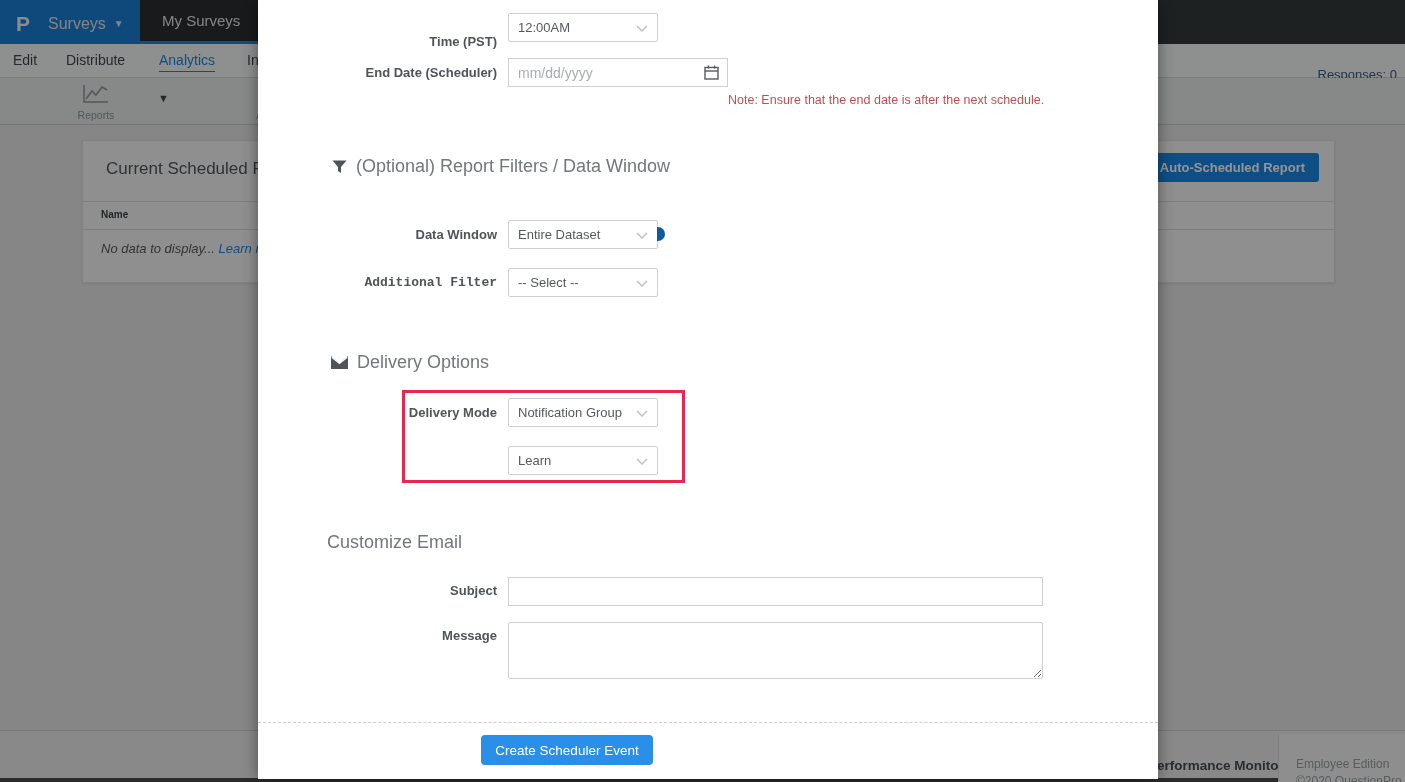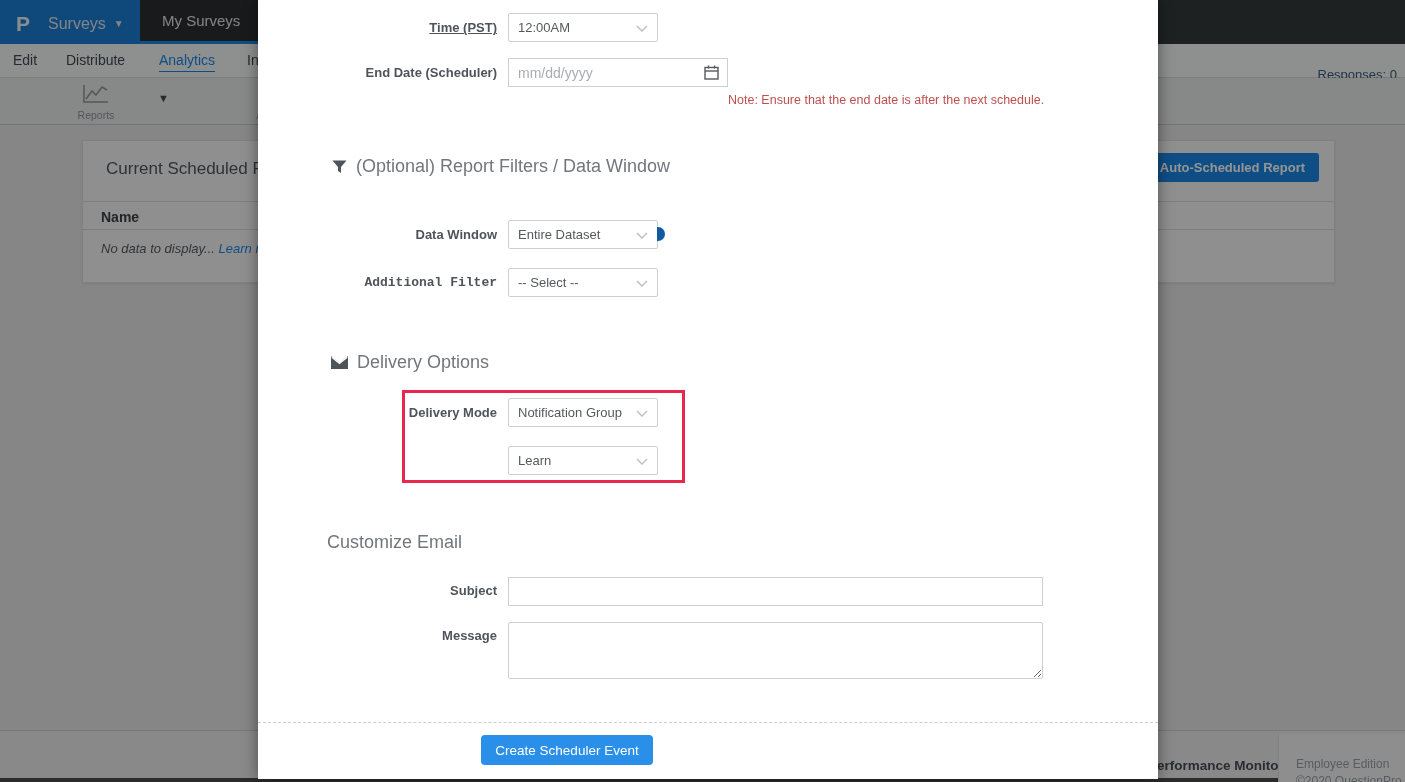--- a/index.html
+++ b/index.html
@@ -29,21 +29,21 @@
   .tool-item .ticon { display:inline-block; height:20px; }
   .tool-item .tlabel { display:block; font-size:10.5px; margin-top:2px; }
   .tool-caret { position:absolute; left:158px; top:14px; font-size:11px; color:#43484c; }
 
   .panel { position:absolute; left:82px; top:140px; width:1253px; height:143px; background:#f7f7f7;
     border:1px solid #dcdcdc; box-shadow:0 1px 2px rgba(0,0,0,0.08); }
   .panel-title { position:absolute; left:23px; top:18px; font-size:17px; color:#4f565c; }
   .panel-newbtn { position:absolute; left:1033px; top:12px; height:29px; background:#1b87e6; border-radius:3px;
     color:#fff; font-size:13px; font-weight:bold; display:flex; align-items:center; padding:0 14px; white-space:nowrap; }
   .panel-hdr-row { position:absolute; left:0; top:60px; width:100%; height:29px; border-top:1px solid #d9d9d9; border-bottom:1px solid #d9d9d9; }
-  .panel-hdr-row .colname { position:absolute; left:18px; top:7px; font-size:14px; font-weight:bold; color:#3c4247; }
+  .panel-hdr-row .colname { position:absolute; left:18px; top:7px; font-size:10px; font-weight:bold; color:#3c4247; }
   .panel-empty { position:absolute; left:18px; top:100px; font-size:13px; font-style:italic; color:#55595d; }
   .panel-empty a { color:#1b87e6; font-style:italic; text-decoration:none; }
 
   .footer { position:absolute; left:0; top:730px; width:100%; height:52px; background:#ececec; border-top:1px solid #cfcfcf; }
   .footer-link { position:absolute; left:1148px; top:27px; font-size:13.5px; font-weight:bold; color:#474f56; white-space:nowrap; }
   .edition-block { position:absolute; left:1278px; top:3px; width:127px; height:49px; background:#f5f5f5; border-left:1px solid #dcdcdc; }
   .edition-line { position:absolute; left:17px; font-size:12px; color:#9aa0a5; white-space:nowrap; }
   .bottom-strip { position:absolute; left:0; top:778px; width:1278px; height:4px; background:#4a4a4a; }
 
   
@@ -146,21 +146,21 @@
         <span class="edition-line" style="top:40px;">©2020 QuestionPro</span>
       </div>
     </div>
     <div class="bottom-strip"></div>
   </div>
 
   <div class="dim"></div>
 
   <div class="modal">
 
-    <div class="f-label" style="top:20px;text-decoration:underline;">Time (PST)</div>
+    <div class="f-label" style="top:34px;">Time (PST)</div>
     <div class="sel" style="top:13px;">
       <span>12:00AM</span>
       <span class="chev"><svg width="12" height="7" viewBox="0 0 12 7">
             <polyline points="1,1 6,6 11,1" fill="none" stroke="currentColor" stroke-width="1.4"></polyline>
           </svg></span>
     </div>
 
     <div class="f-label" style="top:65px;">End Date (Scheduler)</div>
     <input class="txt-input" style="top: 58px; width: 220px;" placeholder="mm/dd/yyyy">
     <span class="cal-ico" style="left:446px; top:65px;">

